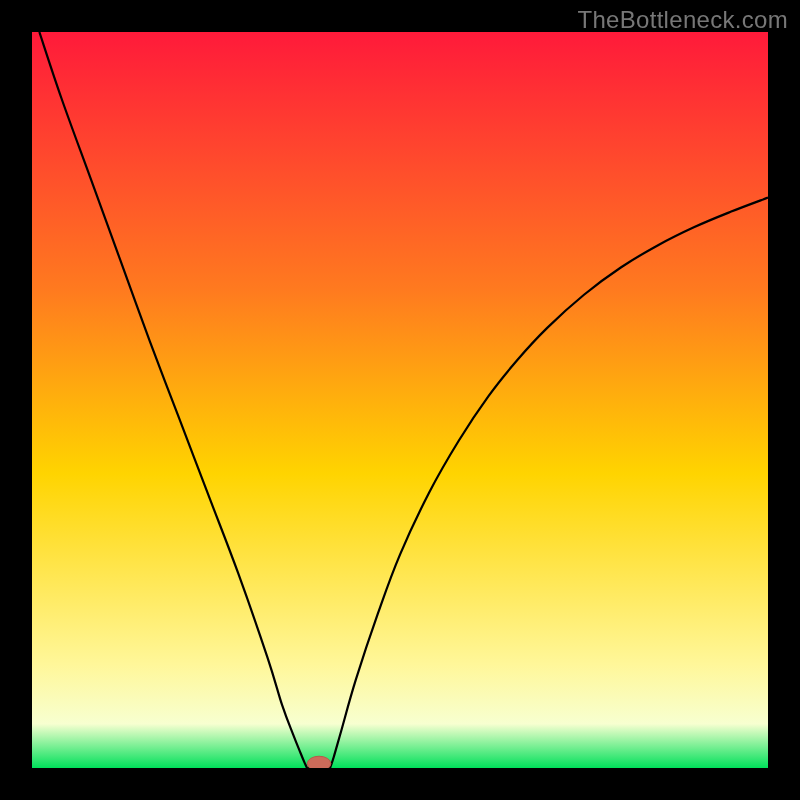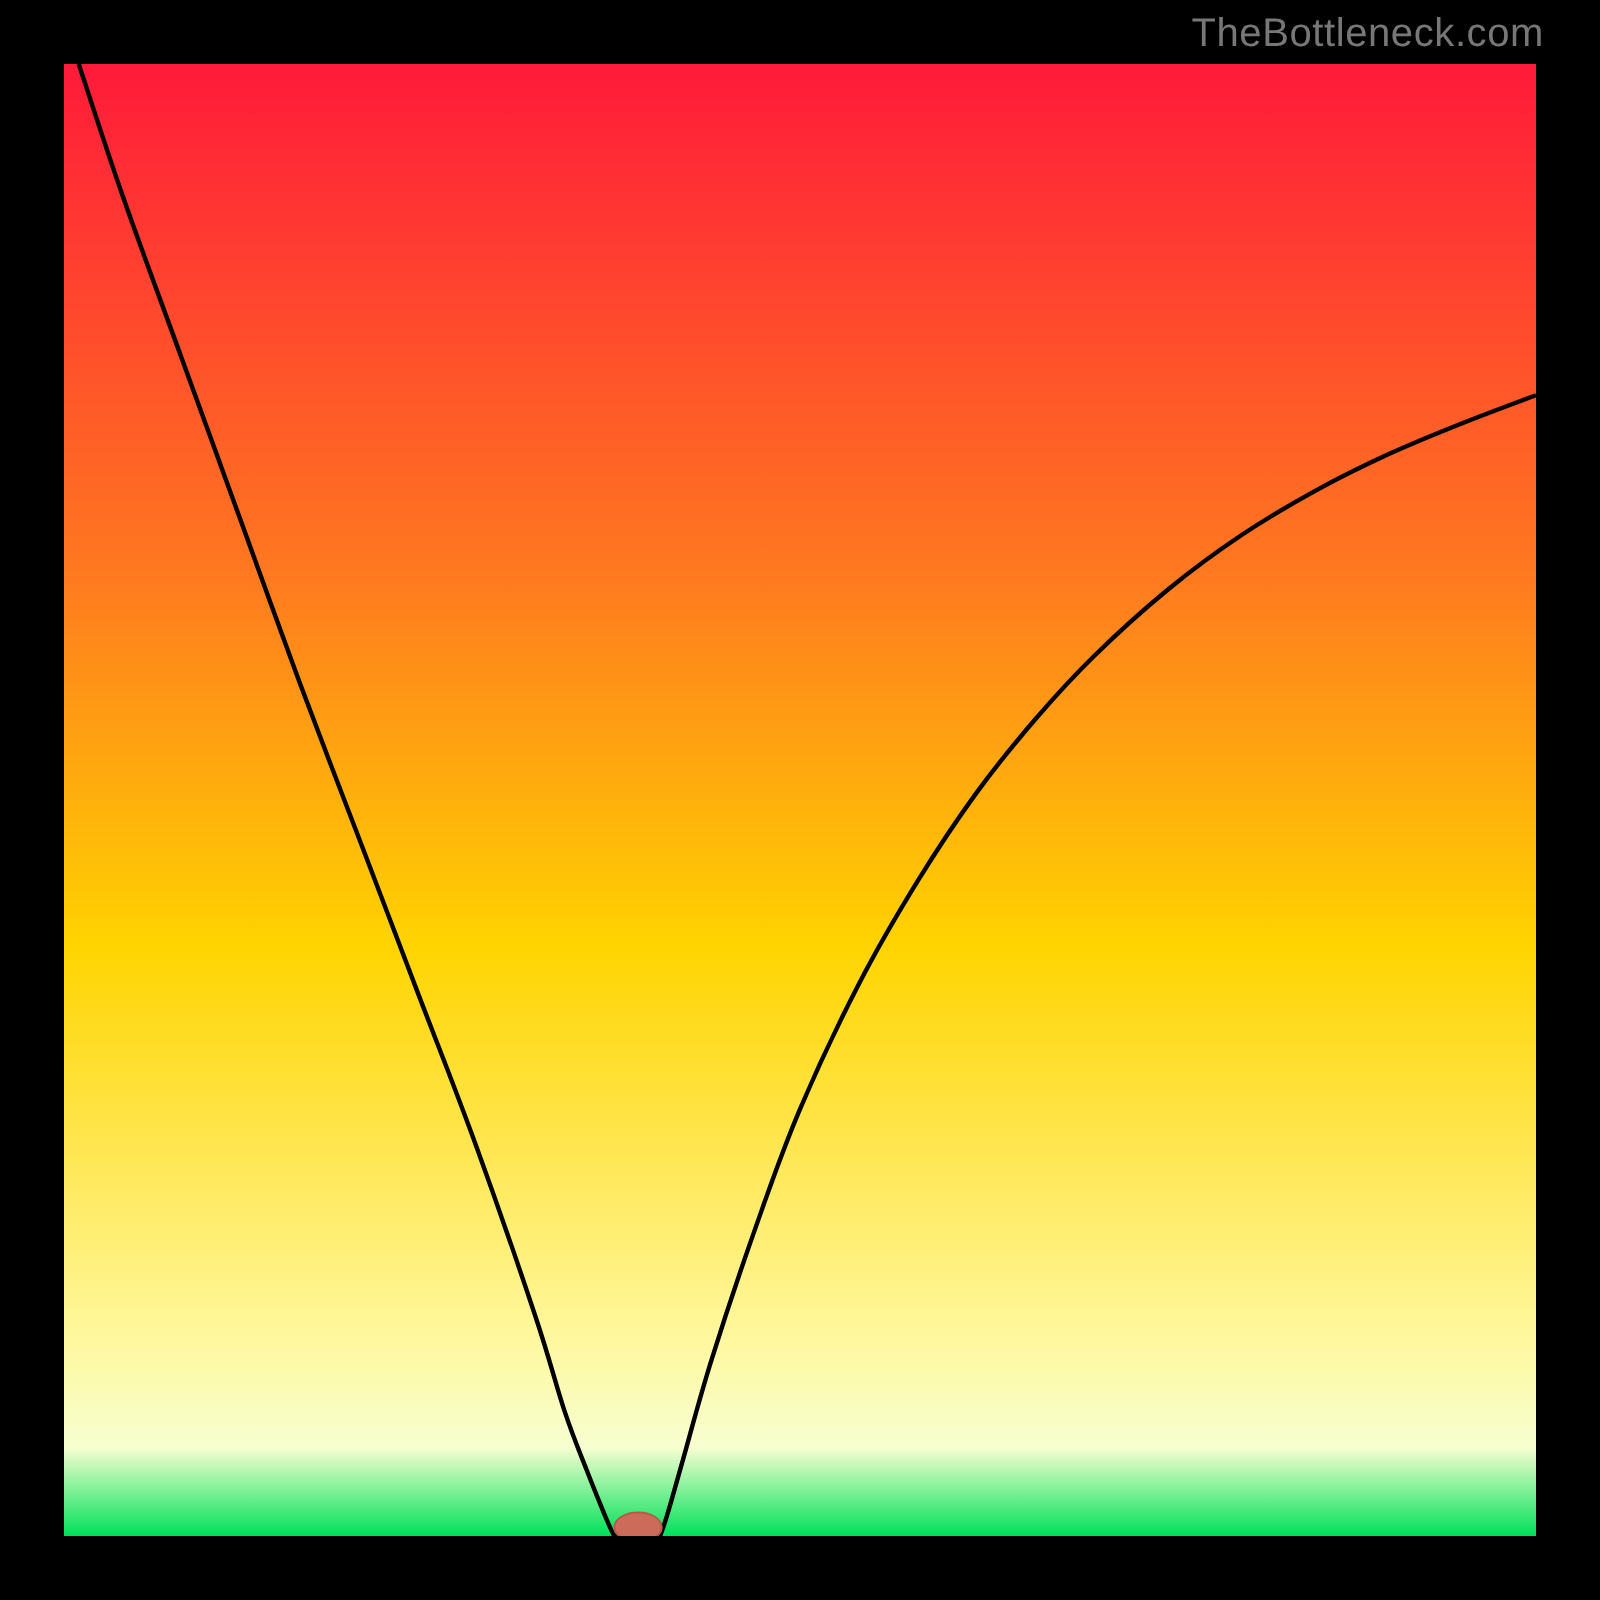--- a/index.html
+++ b/index.html
@@ -21,23 +21,23 @@
     position: absolute;
     left: 32px;
     top: 32px;
     width: 736px;
     height: 736px;
     overflow: hidden;
   }
   .watermark {
     position: absolute;
     top: 6px;
-    right: 28px;
+    right: 12px;
     color: #777;
-    font-size: 20px;
+    font-size: 24px;
     font-weight: 500;
     letter-spacing: 0.3px;
   }
   svg {
     display: block;
   }
 </style>
 </head>
 <body>
 

